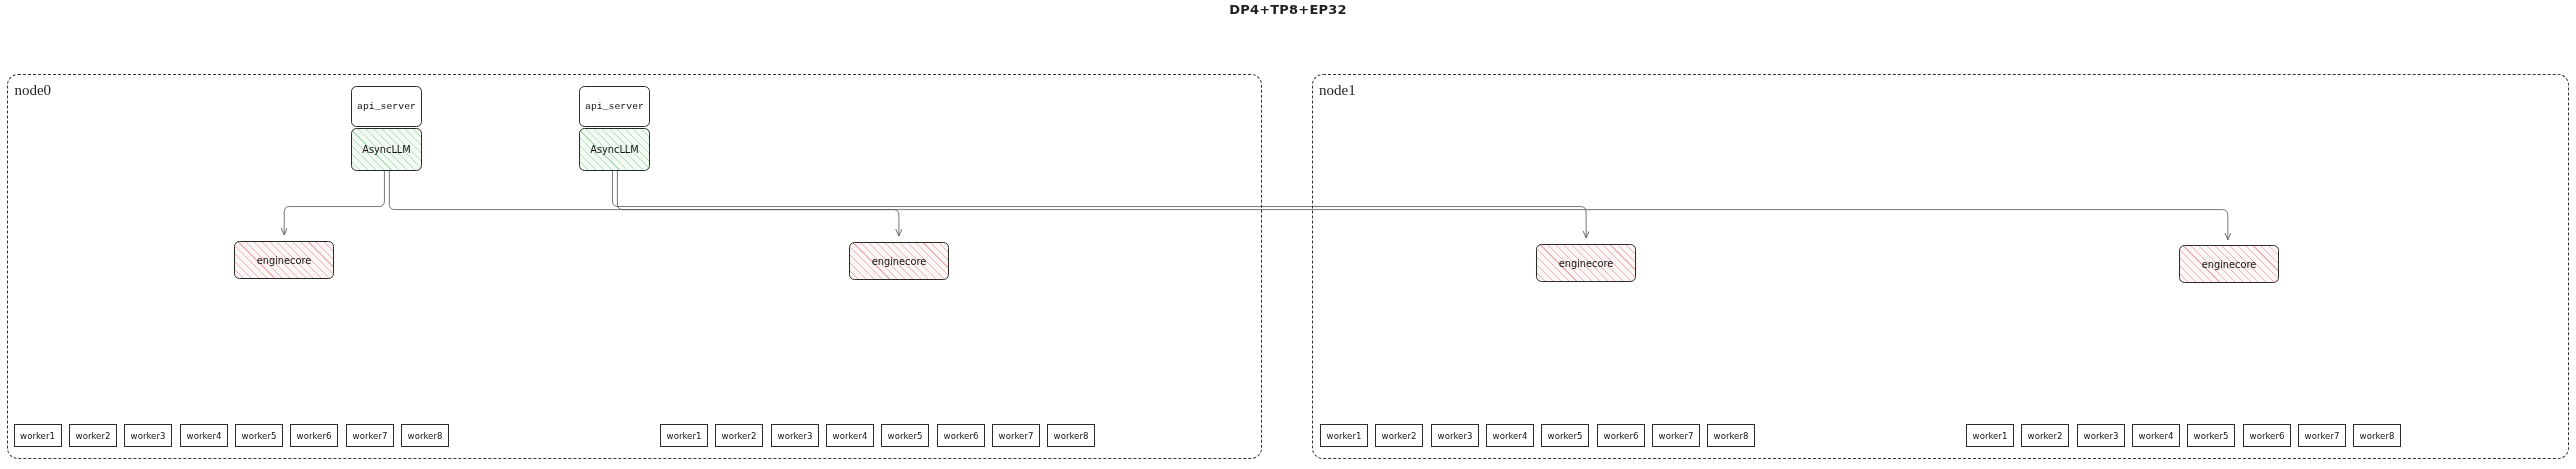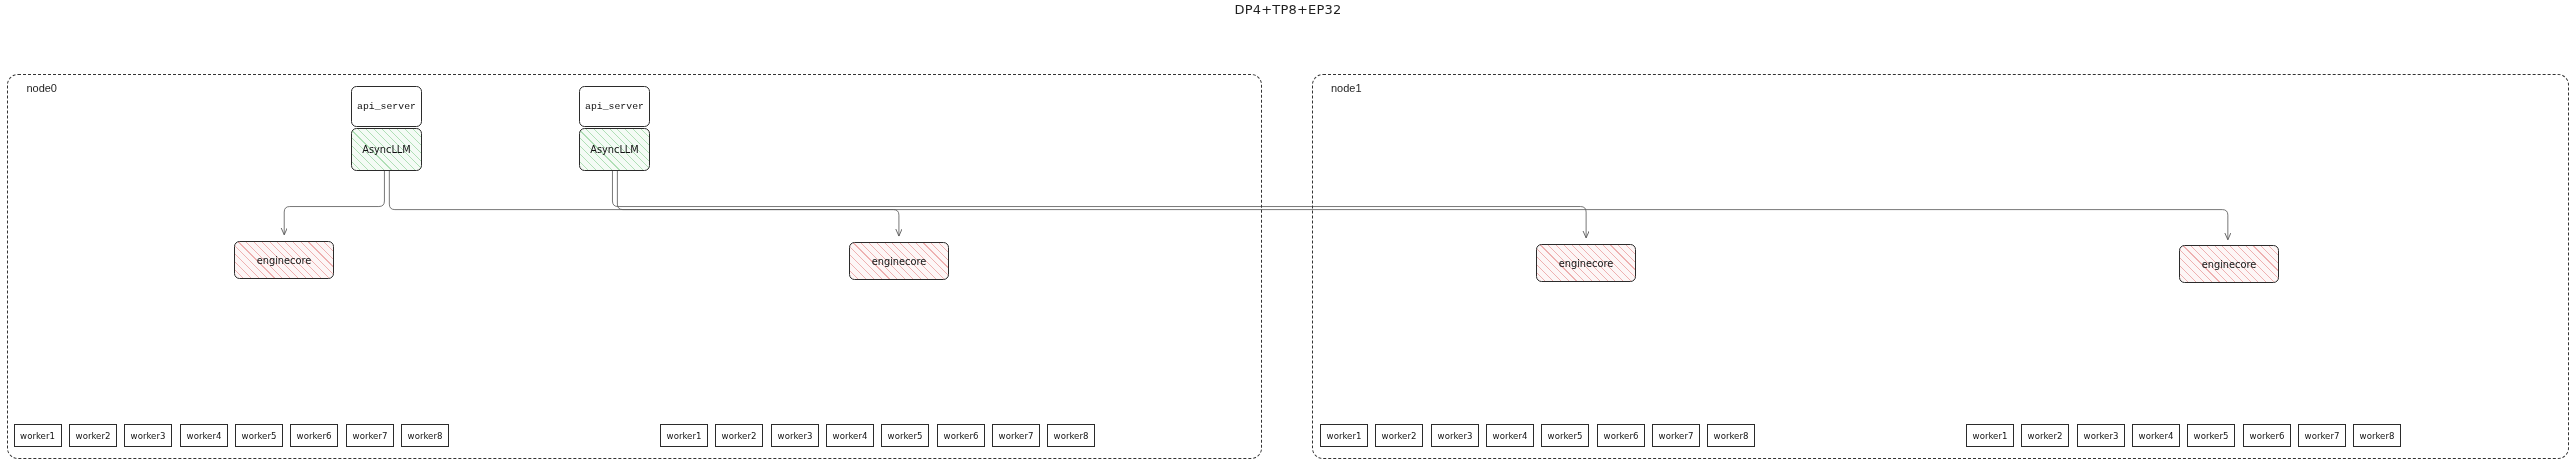--- a/index.html
+++ b/index.html
@@ -20,20 +20,21 @@
     position: absolute;
     top: 0px;
     left: 0;
     width: 2576px;
     text-align: center;
     font-size: 13px;
     color: #1f1f1f;
     letter-spacing: 0.2px;
     font-family: "DejaVu Sans", sans-serif;
     line-height: 19.7px;
+    font-weight: bold;
   }
 
   
   #edge-layer {
     position: absolute;
     left: 0;
     top: 0;
     width: 2576px;
     height: 469px;
     pointer-events: none;
@@ -43,24 +44,24 @@
   .cluster {
     position: absolute;
     border: 1px dashed #333333;
     border-radius: 11px;
     background: transparent;
     box-sizing: border-box;
   }
   .cluster-label {
     position: absolute;
     top: 6.8px;
-    left: 18px;
-    font-size: 11px;
+    left: 6px;
+    font-size: 15px;
     color: #1f1f1f;
-    font-family: Liberation Sans, sans-serif;
+    font-family: Liberation Serif, serif;
     white-space: nowrap;
   }
 
   
   .box {
     position: absolute;
     box-sizing: border-box;
     border: 1.2px solid #2b2b2b;
     border-radius: 5.5px;
     display: flex;

